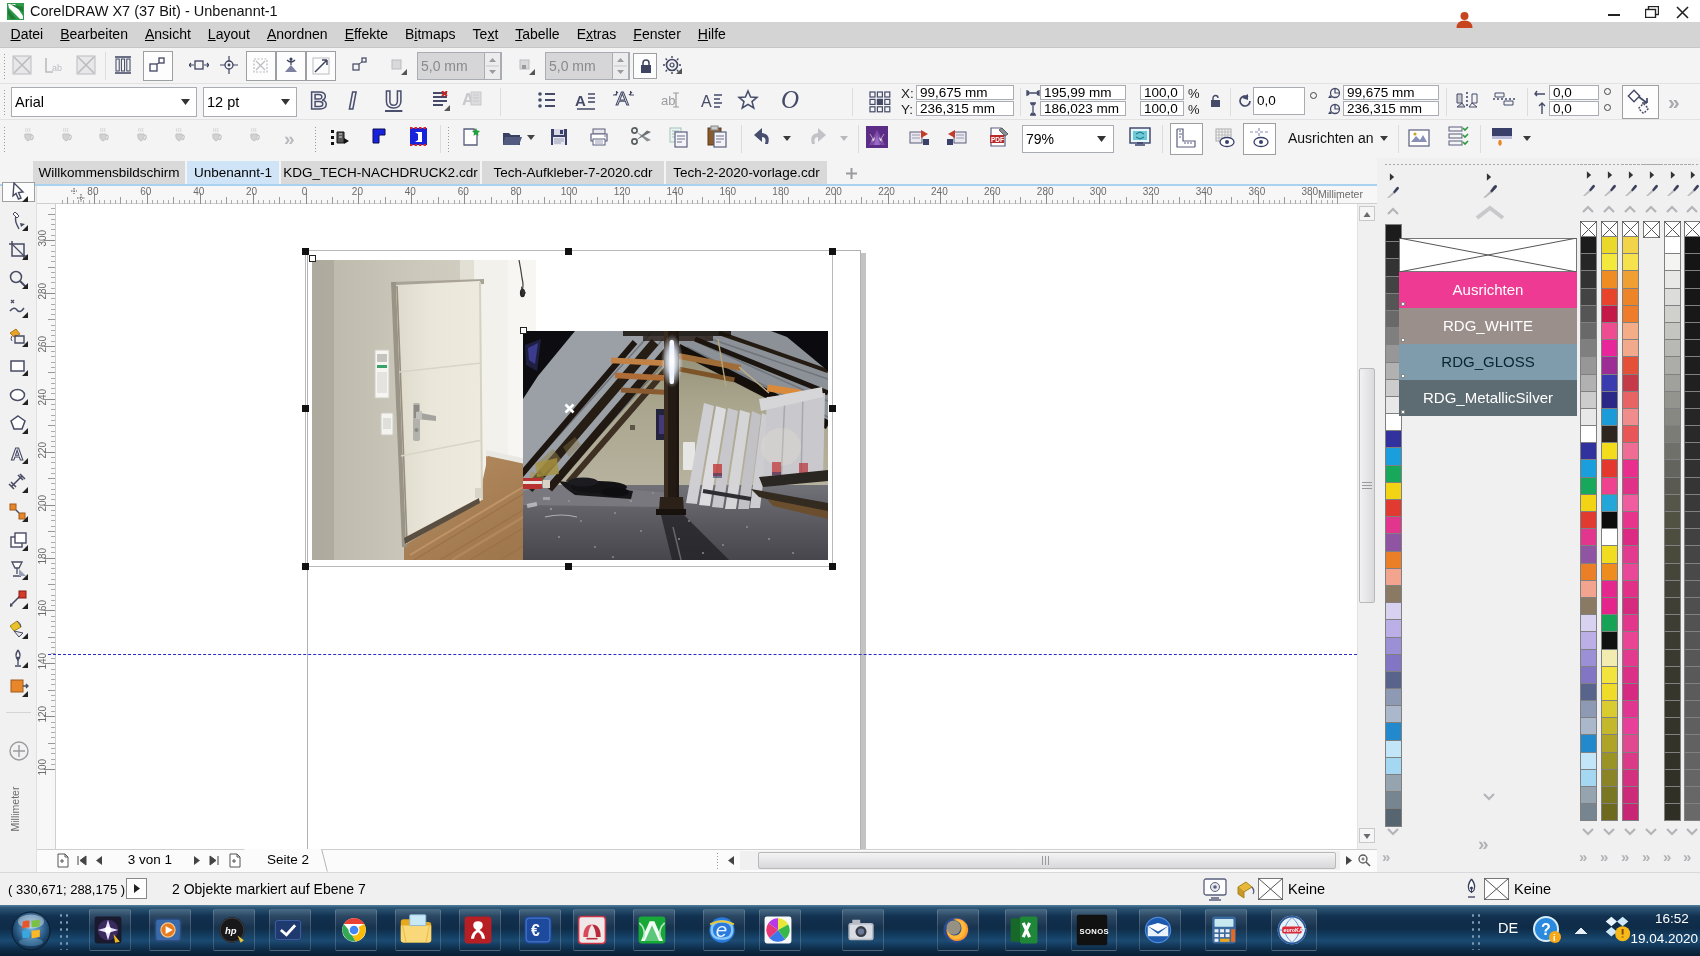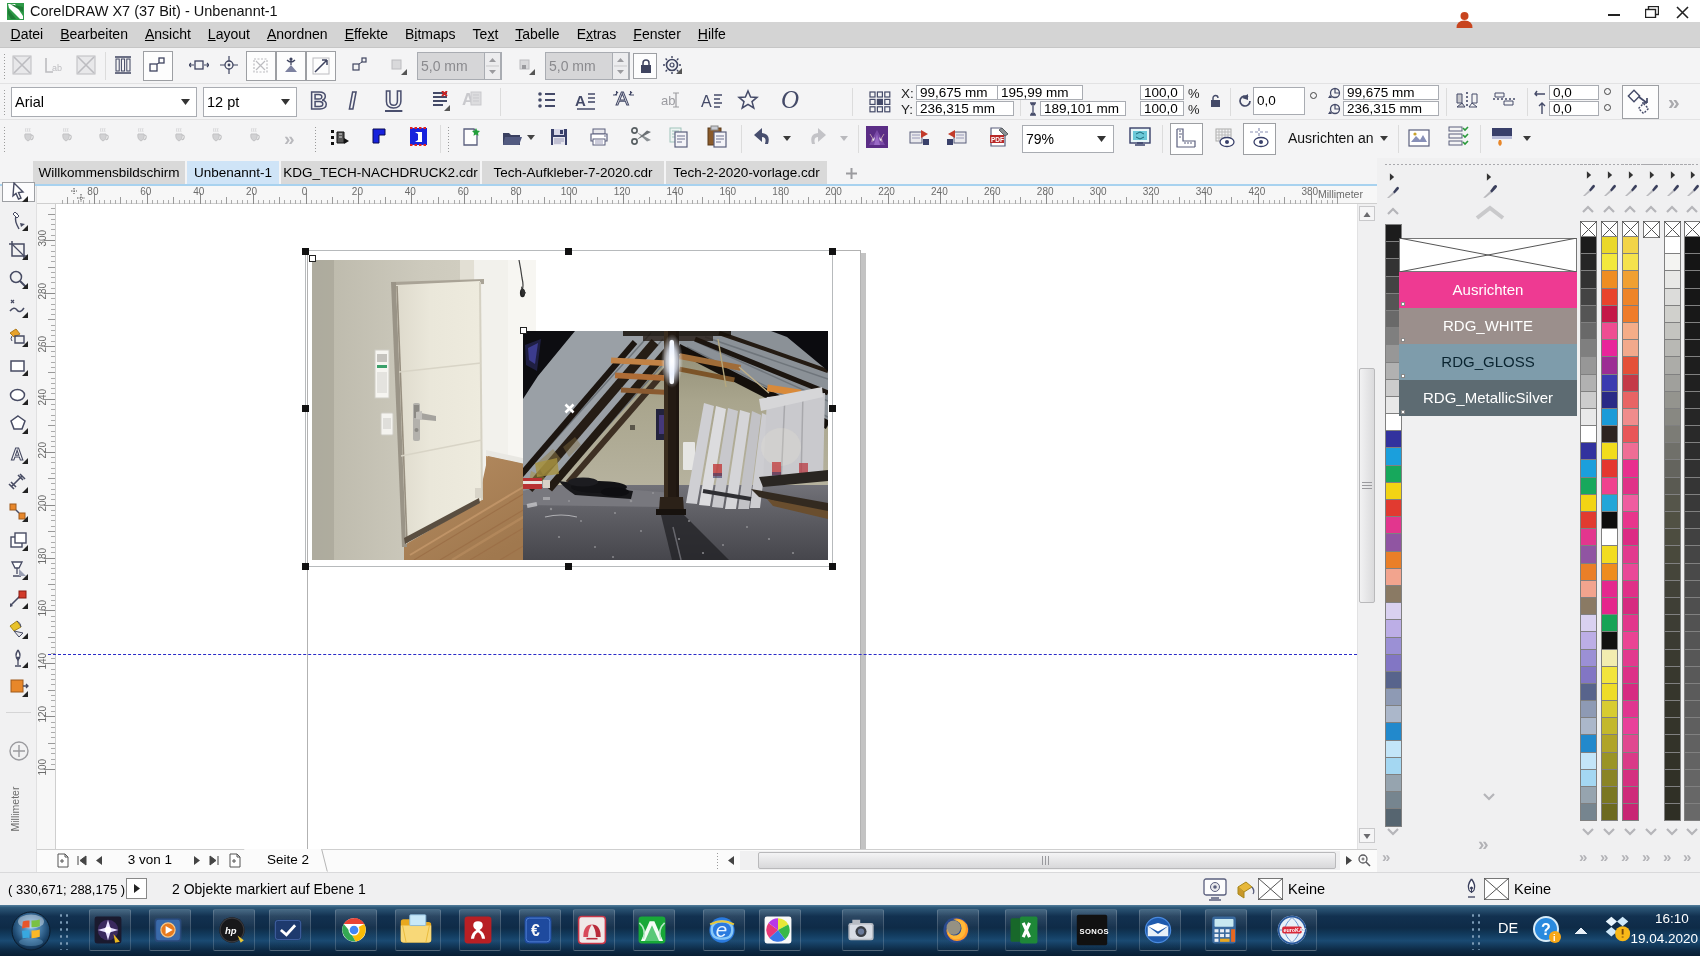--- a/index.html
+++ b/index.html
@@ -194,22 +194,22 @@
 <div class="abs" style="left:901px;top:102px;font-size:13.5px;color:#222;">Y:</div>
 <div class="fld" style="left:916px;top:85px;width:98px;height:15px;">99,675 mm</div>
 <div class="fld" style="left:916px;top:101px;width:98px;height:15px;">236,315 mm</div>
 <div class="sep" style="left:1020px;top:88px;height:28px;"></div>
 <svg class="ic" style="left:1026px;top:86px" width="14" height="14" viewBox="0 0 14 14">
     <path d="M1 7 H13 M1 4 V10 M13 4 V10 M3 5 L1 7 L3 9 M11 5 L13 7 L11 9" stroke="#444a68" stroke-width="1.3" fill="none"></path>
   </svg>
 <svg class="ic" style="left:1026px;top:102px" width="14" height="14" viewBox="0 0 14 14">
     <path d="M7 1 V13 M4 1 H10 M4 13 H10 M5 3 L7 1 L9 3 M5 11 L7 13 L9 11" stroke="#444a68" stroke-width="1.3" fill="none"></path>
   </svg>
-<div class="fld" style="left:997px;top:85px;width:86px;height:15px;">195,99 mm</div>
-<div class="fld" style="left:1040px;top:101px;width:86px;height:15px;">189,101 mm</div>
+<div class="fld" style="left:1040px;top:85px;width:86px;height:15px;">195,99 mm</div>
+<div class="fld" style="left:1040px;top:101px;width:86px;height:15px;">186,023 mm</div>
 <div class="fld" style="left:1140px;top:85px;width:44px;height:15px;">100,0</div>
 <div class="fld" style="left:1140px;top:101px;width:44px;height:15px;">100,0</div>
 <div class="abs" style="left:1188px;top:86px;font-size:13px;color:#222;">%</div>
 <div class="abs" style="left:1188px;top:102px;font-size:13px;color:#222;">%</div>
 <svg class="ic" style="left:1208px;top:94px" width="16" height="16" viewBox="0 0 16 16">
     <rect x="3" y="6" width="9" height="7" fill="#444a68"></rect>
     <path d="M5 6 V4 a2.5 2.5 0 0 1 5 0" fill="none" stroke="#444a68" stroke-width="1.4"></path>
   </svg>
 <div class="sep" style="left:1230px;top:88px;height:28px;"></div>
 <svg class="ic" style="left:1237px;top:94px" width="15" height="15" viewBox="0 0 15 15">
@@ -812,21 +812,21 @@
 <div class="abs" style="left:708.8px;top:186px;width:38px;font-size:10px;color:#6b6b6b;text-align:center;">160</div>
 <div class="abs" style="left:761.7px;top:186px;width:38px;font-size:10px;color:#6b6b6b;text-align:center;">180</div>
 <div class="abs" style="left:814.6px;top:186px;width:38px;font-size:10px;color:#6b6b6b;text-align:center;">200</div>
 <div class="abs" style="left:867.5px;top:186px;width:38px;font-size:10px;color:#6b6b6b;text-align:center;">220</div>
 <div class="abs" style="left:920.4px;top:186px;width:38px;font-size:10px;color:#6b6b6b;text-align:center;">240</div>
 <div class="abs" style="left:973.3px;top:186px;width:38px;font-size:10px;color:#6b6b6b;text-align:center;">260</div>
 <div class="abs" style="left:1026.2px;top:186px;width:38px;font-size:10px;color:#6b6b6b;text-align:center;">280</div>
 <div class="abs" style="left:1079.2px;top:186px;width:38px;font-size:10px;color:#6b6b6b;text-align:center;">300</div>
 <div class="abs" style="left:1132.1px;top:186px;width:38px;font-size:10px;color:#6b6b6b;text-align:center;">320</div>
 <div class="abs" style="left:1185.0px;top:186px;width:38px;font-size:10px;color:#6b6b6b;text-align:center;">340</div>
-<div class="abs" style="left:1237.9px;top:186px;width:38px;font-size:10px;color:#6b6b6b;text-align:center;">420</div>
+<div class="abs" style="left:1237.9px;top:186px;width:38px;font-size:10px;color:#6b6b6b;text-align:center;">360</div>
 <div class="abs" style="left:1290.8px;top:186px;width:38px;font-size:10px;color:#6b6b6b;text-align:center;">380</div>
 <div class="abs" style="left:1318px;top:188px;font-size:10.5px;color:#6b6b6b;">Millimeter</div>
 <svg class="ic" style="left:70px;top:188px" width="17" height="15" viewBox="0 0 17 15">
     <path d="M4 0 V6 M1 3 H7" stroke="#555" stroke-width="1.1" stroke-dasharray="1.5 1"></path>
     <path d="M11 6 V14 M7 10 H15" stroke="#555" stroke-width="1.1" stroke-dasharray="1.5 1"></path>
   </svg>
 <div class="abs" style="left:44px;top:769.1px;width:11px;height:1px;background:#8a8a8a;"></div>
 <div class="abs" style="left:51px;top:763.8px;width:4px;height:1px;background:#ababab;"></div>
 <div class="abs" style="left:51px;top:758.5px;width:4px;height:1px;background:#ababab;"></div>
 <div class="abs" style="left:51px;top:753.2px;width:4px;height:1px;background:#ababab;"></div>
@@ -1583,21 +1583,21 @@
 <div class="abs" style="left:1600px;top:163px;width:19px;height:3px;background-image:radial-gradient(circle,#a9a9ad 0.8px,transparent 1px);background-size:4px 3px;"></div>
 <div class="abs" style="left:1621px;top:163px;width:19px;height:3px;background-image:radial-gradient(circle,#a9a9ad 0.8px,transparent 1px);background-size:4px 3px;"></div>
 <div class="abs" style="left:1642px;top:163px;width:19px;height:3px;background-image:radial-gradient(circle,#a9a9ad 0.8px,transparent 1px);background-size:4px 3px;"></div>
 <div class="abs" style="left:1663px;top:163px;width:19px;height:3px;background-image:radial-gradient(circle,#a9a9ad 0.8px,transparent 1px);background-size:4px 3px;"></div>
 <div class="abs" style="left:1683px;top:163px;width:19px;height:3px;background-image:radial-gradient(circle,#a9a9ad 0.8px,transparent 1px);background-size:4px 3px;"></div>
 <div class="abs" style="left:0;top:872px;width:1700px;height:33px;background:#f0f0f1;border-top:1px solid #d9d9db;box-sizing:border-box;"></div>
 <div class="abs" style="left:8px;top:882px;font-size:13px;color:#000;">( 330,671; 288,175 )</div>
 <div class="abs" style="left:126px;top:878px;width:21px;height:21px;background:#fff;border:1px solid #888;box-sizing:border-box;"><svg width="19" height="19">
       <path d="M7 5 L13 9.5 L7 14 Z" fill="#222"></path>
     </svg></div>
-<div class="abs" style="left:172px;top:881px;font-size:14px;color:#000;">2 Objekte markiert auf Ebene 1</div>
+<div class="abs" style="left:172px;top:881px;font-size:14px;color:#000;">2 Objekte markiert auf Ebene 7</div>
 <svg class="abs" style="left:1202px;top:877px" width="26" height="25" viewBox="0 0 26 25">
     <rect x="2" y="2" width="22" height="16" rx="2" fill="#fdfdfd" stroke="#5a5f7d" stroke-width="1.3"></rect>
     <circle cx="13" cy="10" r="4.5" fill="#e8e8ec" stroke="#5a5f7d"></circle>
     <circle cx="13" cy="10" r="1.8" fill="#5a5f7d"></circle>
     <path d="M9 21 h8 M7 23 h12" stroke="#5a5f7d" stroke-width="1.4"></path>
   </svg>
 <svg class="abs" style="left:1234px;top:879px" width="22" height="22" viewBox="0 0 22 22">
     <path d="M4 8 L12 3 L18 8 L10 13 Z" fill="#e8b83a" stroke="#a8871a"></path>
     <path d="M10 13 L10 19 L4 15 L4 8" fill="#c9982a" stroke="#a8871a"></path>
     <path d="M18 8 Q21 12 19 15" fill="none" stroke="#5a5f7d" stroke-width="1.3"></path>
@@ -1794,13 +1794,13 @@
     <path d="M3 10 L9 4 L15 10" fill="#e8f0f8" stroke="#e8f0f8"></path>
   </svg>
 <svg class="abs" style="left:1602px;top:913px" width="30" height="30" viewBox="0 0 32 32">
 <path d="M10 4 L16 9 L10 14 L4 9 Z" fill="#e8f4fc"></path>
     <path d="M22 4 L28 9 L22 14 L16 9 Z" fill="#cfe8f8"></path>
 <path d="M10 15 L16 20 L10 25 L4 20 Z" fill="#cfe8f8"></path>
     <path d="M22 15 L28 20 L22 25 L16 20 Z" fill="#e8f4fc"></path>
 <circle cx="22" cy="22" r="8" fill="#f8b818"></circle>
     <path d="M22 17 V23 M22 25 V26" stroke="#7a4a08" stroke-width="2"></path>
 </svg>
-<div class="abs" style="left:1648px;top:911px;width:48px;font-size:13.5px;color:#fff;text-align:center;">16:10</div>
+<div class="abs" style="left:1648px;top:911px;width:48px;font-size:13.5px;color:#fff;text-align:center;">16:52</div>
 <div class="abs" style="left:1626px;top:931px;width:72px;font-size:13.5px;color:#fff;text-align:right;">19.04.2020</div>
 </body></html>

